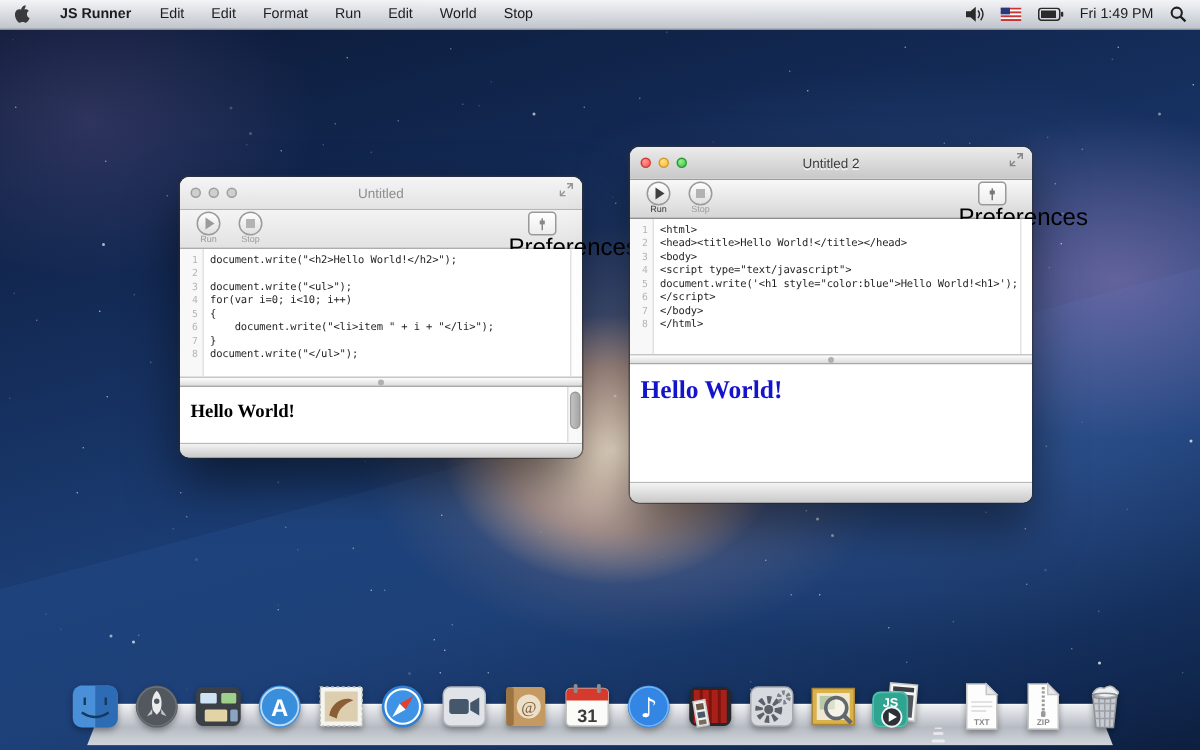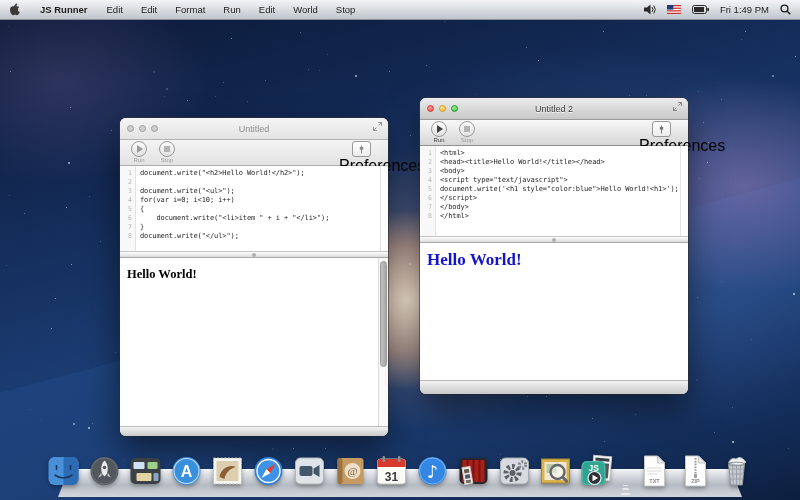--- a/index.html
+++ b/index.html
@@ -21,22 +21,22 @@
   .mb-left{display:flex;align-items:center;height:100%;}
   .mb-apple{padding:0 10px 0 9px;display:flex;align-items:center;height:100%;}
   .mb-app{font-weight:bold;padding:0 10px;}
   .mb-item{padding:0 9px;height:100%;display:flex;align-items:center;}
   .mb-right{margin-left:auto;display:flex;align-items:center;gap:11px;padding-right:9px;height:100%;}
   .mb-clock{font-size:9.5px;}
 
   
   .window{position:absolute;display:flex;flex-direction:column;border-radius:6px;
     box-shadow:0 16px 34px rgba(0,0,0,.5),0 0 0 1px rgba(60,60,60,.55);background:#fff;z-index:10;}
-  #win1{left:120px;top:118px;width:268px;height:318px;}
-  #win2{left:420px;top:98px;width:268px;height:296px;z-index:11;}
+  #win1{left:120px;top:118px;width:268px;height:187px;}
+  #win2{left:420px;top:98px;width:268px;height:237px;z-index:11;}
   .titlebar{height:21px;flex:none;border-radius:6px 6px 0 0;position:relative;display:flex;align-items:center;justify-content:center;border-bottom:1px solid #9b9b9b;}
   .active .titlebar{background:linear-gradient(#ececec,#c8c8c8);}
   .inactive .titlebar{background:linear-gradient(#f5f5f5,#e3e3e3);border-bottom:1px solid #b5b5b5;}
   .wtitle{font-size:9px;}
   .active .wtitle{color:#3c3c3c;text-shadow:0 1px 0 rgba(255,255,255,.8);}
   .inactive .wtitle{color:#8d8d8d;}
   .traffic{position:absolute;left:7px;top:0;height:100%;display:flex;align-items:center;gap:5px;}
   .tl{width:7px;height:7px;border-radius:50%;box-sizing:border-box;}
   .inactive .tl{background:#cfcfcf;border:1px solid #9e9e9e;}
   .active .tl-close{background:radial-gradient(circle at 35% 30%,#ff9a94,#f6534e);border:1px solid #ce3a36;}

